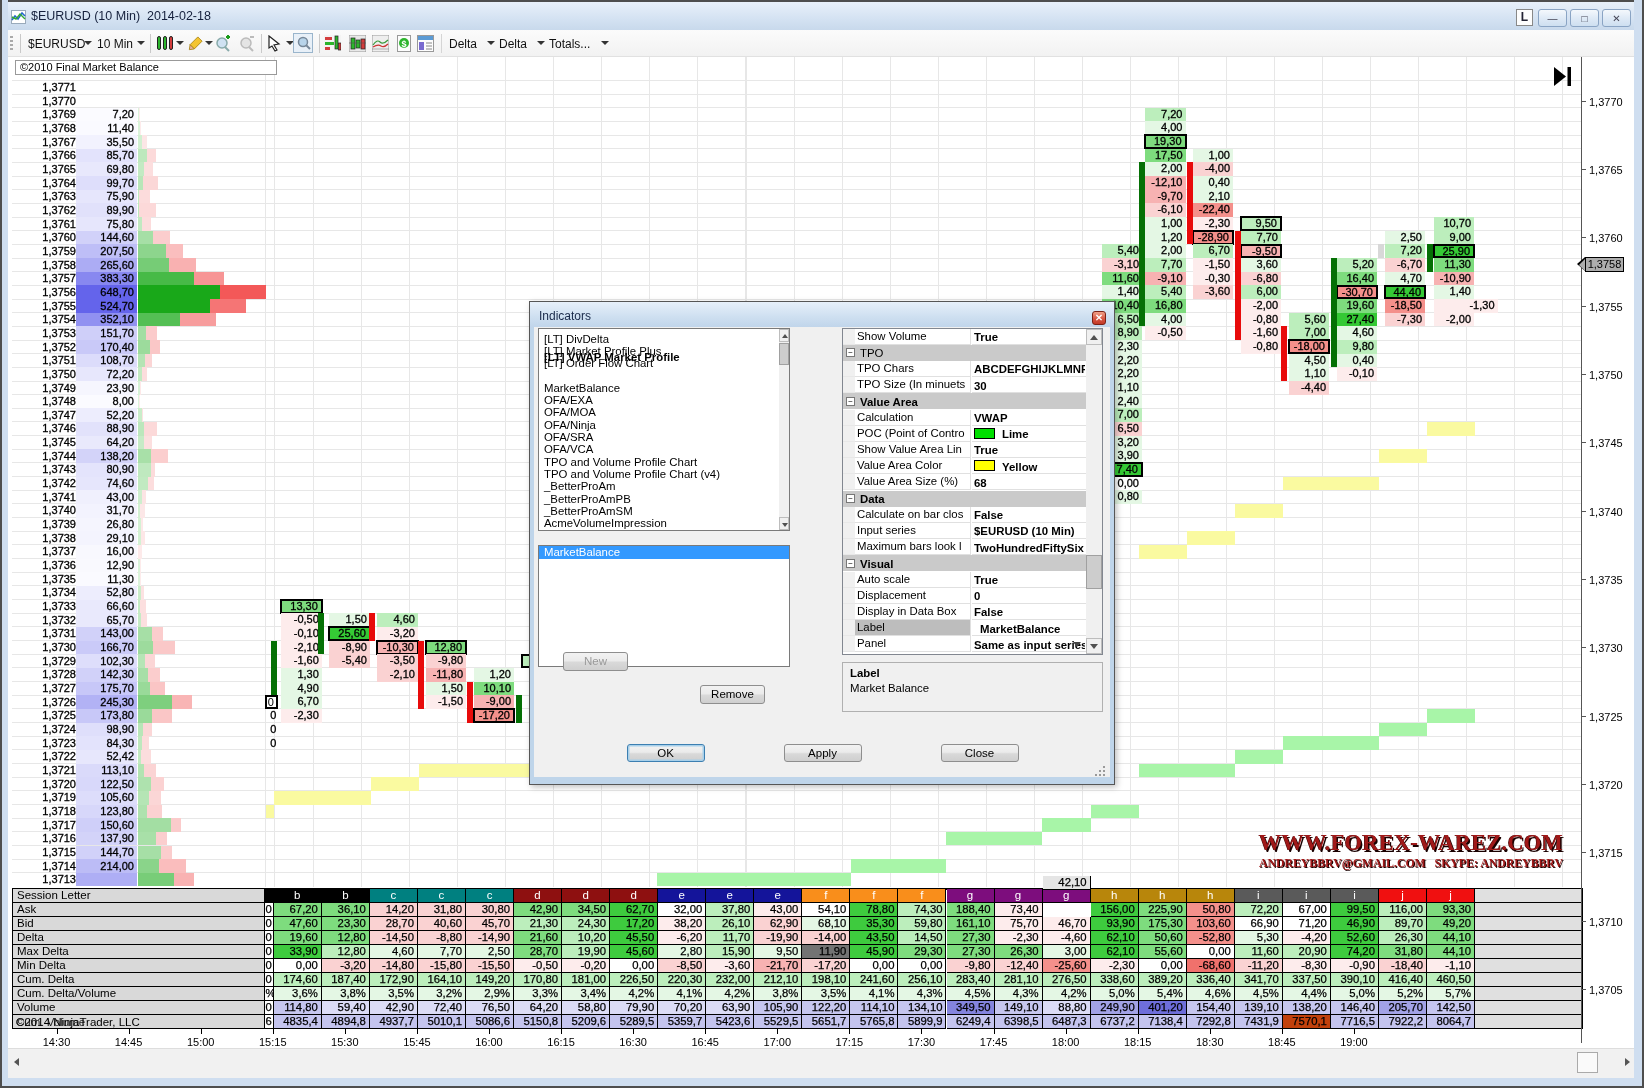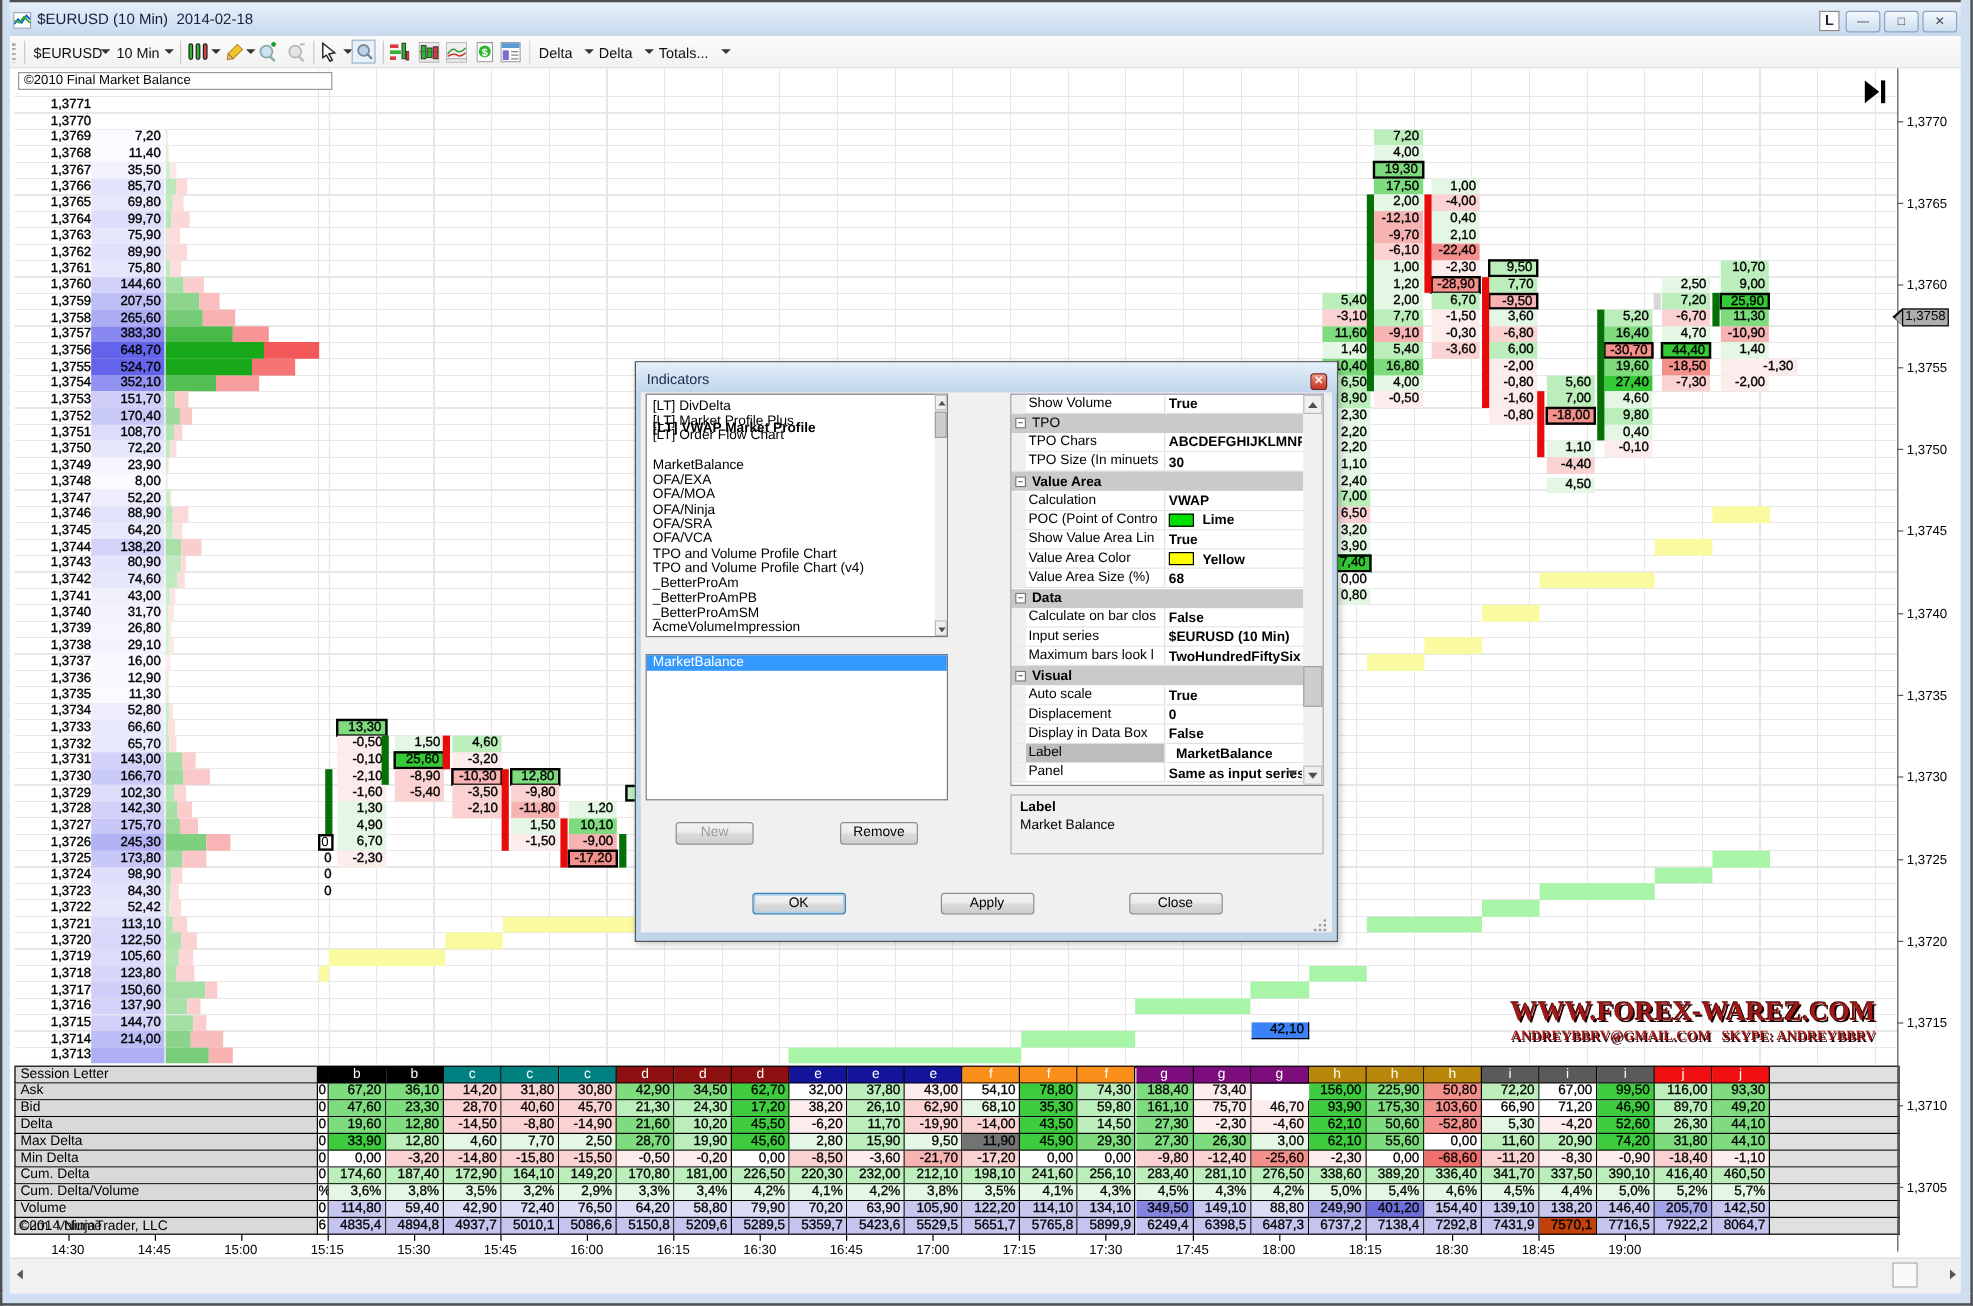--- a/index.html
+++ b/index.html
@@ -497,21 +497,21 @@
 <div class="cell" style="left:1240.5px;top:257.91px;width:40.5px;height:13.66px;background:#e4f7e4;">3,60</div>
 <div class="cell" style="left:1240.5px;top:271.58px;width:40.5px;height:13.66px;background:#fad2d2;">-6,80</div>
 <div class="cell" style="left:1240.5px;top:285.24px;width:40.5px;height:13.66px;background:#bceebc;">6,00</div>
 <div class="cell" style="left:1240.5px;top:298.91px;width:40.5px;height:13.66px;background:#fdecec;">-2,00</div>
 <div class="cell" style="left:1240.5px;top:312.57px;width:40.5px;height:13.66px;background:#fdecec;">-0,80</div>
 <div class="cell" style="left:1240.5px;top:326.24px;width:40.5px;height:13.66px;background:#fdecec;">-1,60</div>
 <div class="cell" style="left:1240.5px;top:339.9px;width:40.5px;height:13.66px;background:#fdecec;">-0,80</div>
 <div class="cell" style="left:1288.5px;top:312.57px;width:40.5px;height:13.66px;background:#bceebc;">5,60</div>
 <div class="cell" style="left:1288.5px;top:326.24px;width:40.5px;height:13.66px;background:#bceebc;">7,00</div>
 <div class="cell" style="left:1287.5px;top:339.4px;width:42.5px;height:14.66px;background:#f4908b;border:2px solid #000;line-height:10.6px">-18,00</div>
-<div class="cell" style="left:1288.5px;top:353.57px;width:40.5px;height:13.66px;background:#e4f7e4;margin-top:44px;">4,50</div>
+<div class="cell" style="left:1288.5px;top:353.57px;width:40.5px;height:13.66px;background:#e4f7e4;">4,50</div>
 <div class="cell" style="left:1288.5px;top:367.23px;width:40.5px;height:13.66px;background:#e4f7e4;">1,10</div>
 <div class="cell" style="left:1288.5px;top:380.9px;width:40.5px;height:13.66px;background:#fad2d2;">-4,40</div>
 <div class="cell" style="left:1336.5px;top:257.91px;width:40.5px;height:13.66px;background:#bceebc;">5,20</div>
 <div class="cell" style="left:1336.5px;top:271.58px;width:40.5px;height:13.66px;background:#7edc7e;">16,40</div>
 <div class="cell" style="left:1335.5px;top:284.74px;width:42.5px;height:14.66px;background:#f4908b;border:2px solid #000;line-height:10.6px">-30,70</div>
 <div class="cell" style="left:1336.5px;top:298.91px;width:40.5px;height:13.66px;background:#7edc7e;">19,60</div>
 <div class="cell" style="left:1336.5px;top:312.57px;width:40.5px;height:13.66px;background:#35c935;">27,40</div>
 <div class="cell" style="left:1336.5px;top:326.24px;width:40.5px;height:13.66px;background:#e4f7e4;">4,60</div>
 <div class="cell" style="left:1336.5px;top:339.9px;width:40.5px;height:13.66px;background:#bceebc;">9,80</div>
 <div class="cell" style="left:1336.5px;top:353.57px;width:40.5px;height:13.66px;background:#e4f7e4;">0,40</div>
@@ -725,21 +725,21 @@
 <div class="tc" style="left:994.55px;top:903.33px;width:48.05px;height:13.93px;background:#fdecec">73,40</div>
 <div class="tc" style="left:994.55px;top:917.26px;width:48.05px;height:13.93px;background:#fdecec">75,70</div>
 <div class="tc" style="left:994.55px;top:931.19px;width:48.05px;height:13.93px;background:#fdecec">-2,30</div>
 <div class="tc" style="left:994.55px;top:945.12px;width:48.05px;height:13.93px;background:#7edc7e">26,30</div>
 <div class="tc" style="left:994.55px;top:959.05px;width:48.05px;height:13.93px;background:#fad2d2">-12,40</div>
 <div class="tc" style="left:994.55px;top:972.98px;width:48.05px;height:13.93px;background:#bceebc">281,10</div>
 <div class="tc" style="left:994.55px;top:986.91px;width:48.05px;height:13.93px;background:#e4f7e4">4,3%</div>
 <div class="tc" style="left:994.55px;top:1000.84px;width:48.05px;height:13.93px;background:#c6c6ef">149,10</div>
 <div class="tc" style="left:994.55px;top:1014.77px;width:48.05px;height:13.93px;background:#c4c4ee">6398,5</div>
 <div class="th" style="left:1042.6px;top:889.4px;width:48.05px;height:13.93px;background:#7d0d7d">g</div>
-<div class="tc" style="left:1042.6px;top:852px;width:48.05px;height:13.93px;background:#3b82f6">42,10</div>
+<div class="tc" style="left:1042.6px;top:876px;width:48.05px;height:13.93px;background:#e5e5e5">42,10</div>
 <div class="tc" style="left:1042.6px;top:917.26px;width:48.05px;height:13.93px;background:#fdecec">46,70</div>
 <div class="tc" style="left:1042.6px;top:931.19px;width:48.05px;height:13.93px;background:#fdecec">-4,60</div>
 <div class="tc" style="left:1042.6px;top:945.12px;width:48.05px;height:13.93px;background:#e4f7e4">3,00</div>
 <div class="tc" style="left:1042.6px;top:959.05px;width:48.05px;height:13.93px;background:#f4908b">-25,60</div>
 <div class="tc" style="left:1042.6px;top:972.98px;width:48.05px;height:13.93px;background:#bceebc">276,50</div>
 <div class="tc" style="left:1042.6px;top:986.91px;width:48.05px;height:13.93px;background:#e4f7e4">4,2%</div>
 <div class="tc" style="left:1042.6px;top:1000.84px;width:48.05px;height:13.93px;background:#dcdcf6">88,80</div>
 <div class="tc" style="left:1042.6px;top:1014.77px;width:48.05px;height:13.93px;background:#c4c4ee">6487,3</div>
 <div class="th" style="left:1090.65px;top:889.4px;width:48.05px;height:13.93px;background:#b8860b">h</div>
 <div class="tc" style="left:1090.65px;top:903.33px;width:48.05px;height:13.93px;background:#3ecb3e">156,00</div>
@@ -935,21 +935,21 @@
 <div style="left:544px;top:505.12px;font-size:11.4px;color:#000;white-space:nowrap;z-index:12;">_BetterProAmSM</div>
 <div style="left:544px;top:517.45px;font-size:11.4px;color:#000;white-space:nowrap;z-index:12;">AcmeVolumeImpression</div>
 <div style="left:779px;top:328.5px;width:10px;height:201.5px;background:#f0f0f0;z-index:12;"></div>
 <div style="left:779px;top:328.5px;width:10px;height:13px;background:#f0f0f0;border:1px solid #bdbdbd;z-index:12;"></div>
 <div style="left:782px;top:333.5px;width:0;height:0;border-left:3px solid transparent;border-right:3px solid transparent;border-bottom:4px solid #505050;z-index:12"></div>
 <div style="left:779px;top:517px;width:10px;height:13px;background:#f0f0f0;border:1px solid #bdbdbd;z-index:12;"></div>
 <div style="left:782px;top:522.5px;width:0;height:0;border-left:3px solid transparent;border-right:3px solid transparent;border-top:4px solid #505050;z-index:12"></div>
 <div style="left:779px;top:342.5px;width:10px;height:22px;background:#cdcdcd;border:1px solid #a0a0a0;z-index:12;"></div>
 <div style="left:538px;top:544.5px;width:252px;height:122.5px;background:#fff;border:1px solid #7a7a7a;z-index:12;"></div>
 <div style="left:539px;top:545.5px;width:250px;height:13.5px;background:#3399ff;font-size:11.4px;line-height:13px;padding-left:5px;color:#fff;z-index:12;">MarketBalance</div>
-<div class="btn" style="left:563px;top:685px;width:65px;height:18.5px;line-height:17px;color:#9a9a9a;z-index:12;text-align:center;">New</div>
+<div class="btn" style="left:563px;top:652px;width:65px;height:18.5px;line-height:17px;color:#9a9a9a;z-index:12;text-align:center;">New</div>
 <div class="btn" style="left:700px;top:685px;width:65px;height:18.5px;line-height:17px;z-index:12;">Remove</div>
 <div style="left:842px;top:327.5px;width:261px;height:327.5px;background:#fff;border:1px solid #828790;z-index:12;"></div>
 <div style="left:843px;top:328.5px;width:12px;height:16.2px;background:#f0f0f0;border-bottom:1px solid #e8e8e8;z-index:12;"></div>
 <div style="left:855px;top:328.5px;width:116px;height:16.2px;background:#fff;border-bottom:1px solid #e0e0e0;border-right:1px solid #e0e0e0;font-size:11.4px;line-height:15px;padding-left:2px;color:#000;overflow:hidden;white-space:nowrap;z-index:12;">Show Volume</div>
 <div style="left:972px;top:328.5px;width:114px;height:16.2px;background:#fff;border-bottom:1px solid #e0e0e0;z-index:12;"></div>
 <div style="left:974px;top:331px;font-size:11.4px;font-weight:bold;color:#000;white-space:nowrap;overflow:hidden;width:111px;z-index:12;">True</div>
 <div style="left:843px;top:344.7px;width:243px;height:16.2px;background:#cacaca;z-index:12;"></div>
 <div style="left:846px;top:348.2px;width:9px;height:9px;background:#fff;border:1px solid #777;font-size:8px;line-height:7px;text-align:center;z-index:12;">−</div>
 <div style="left:860px;top:347.2px;font-size:11.4px;font-weight:normal;color:#000;z-index:12;">TPO</div>
 <div style="left:843px;top:360.9px;width:12px;height:16.2px;background:#f0f0f0;border-bottom:1px solid #e8e8e8;z-index:12;"></div>

